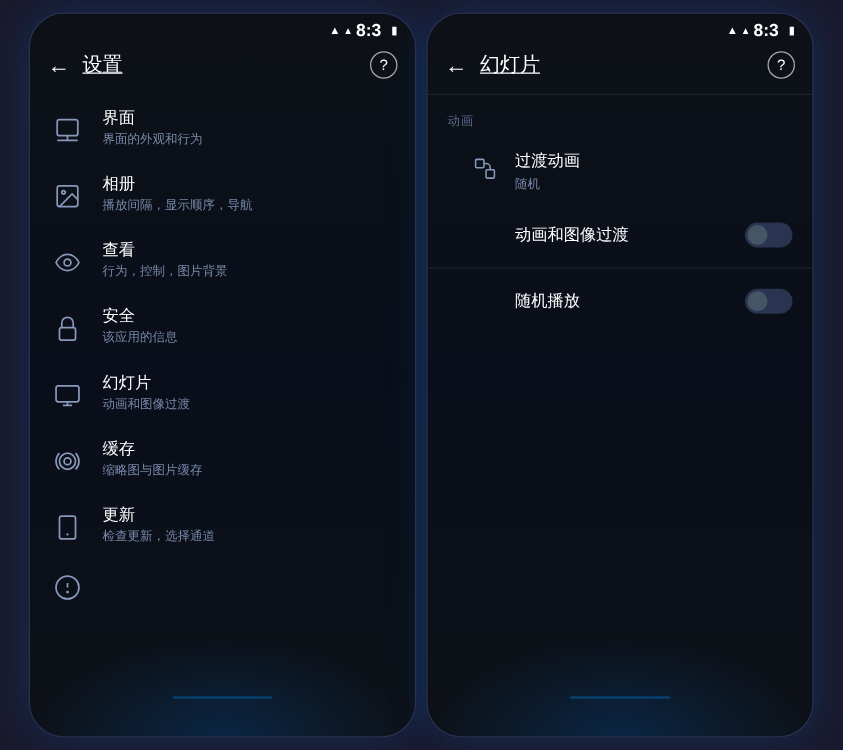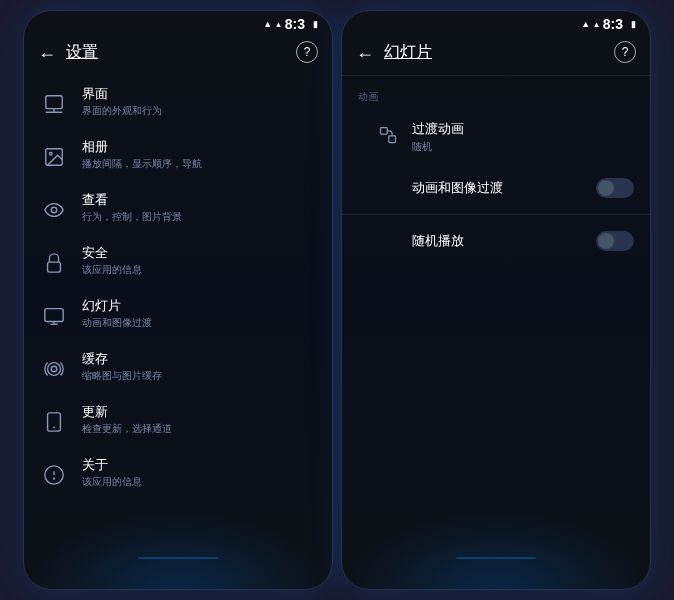--- a/index.html
+++ b/index.html
@@ -355,24 +355,20 @@
       </div>
 
       <div class="settings-item">
         <div class="item-icon">
           <svg viewBox="0 0 24 24">
               <circle cx="12" cy="12" r="10"></circle>
               <line x1="12" y1="8" x2="12" y2="12"></line>
               <line x1="12" y1="16" x2="12.01" y2="16" stroke-linecap="round" stroke-width="2.5"></line>
             </svg>
         </div>
-        <div class="item-text">
-          <span class="item-title">关于</span>
-          <span class="item-subtitle">该应用的信息</span>
-        </div>
       </div>
 
     </div>
 
     <div class="bottom-glow"></div>
     <div class="bottom-dots"></div>
   </div>
 
   <div class="phone">
 

